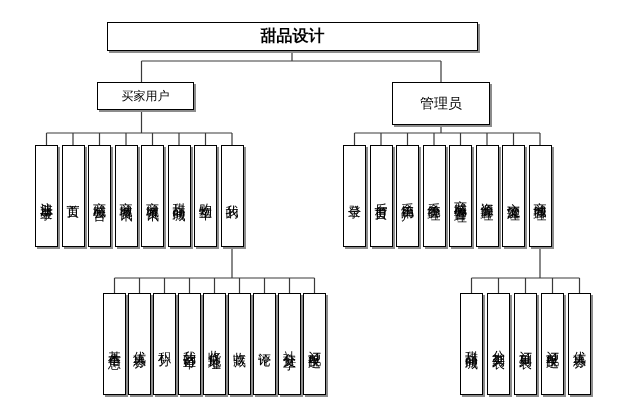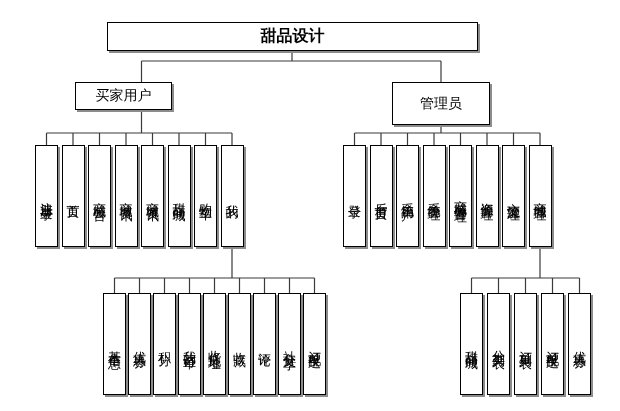--- a/index.html
+++ b/index.html
@@ -7,21 +7,21 @@
     position:relative;width:620px;height:411px;background:#ffffff;overflow:hidden;
     font-family:"Liberation Sans","DejaVu Sans",sans-serif;color:#000;
   }
   .connectors{position:absolute;left:0;top:0;width:620px;height:411px;}
   .node{
     position:absolute;background:#ffffff;border:1px solid #000000;
     box-shadow:2px 2px 0 #8c8c8c;box-sizing:border-box;
     display:flex;align-items:center;justify-content:center;white-space:nowrap;
   }
   .root-box{left:107px;top:22px;width:371px;height:29px;font-weight:bold;font-size:16px;}
-  .branch-left{left:75px;top:82px;width:97px;height:28px;font-size:14px;}
+  .branch-left{left:97px;top:82px;width:97px;height:28px;font-size:12px;}
   .branch-right{left:392px;top:82px;width:98px;height:43px;font-size:14px;}
   .group{position:absolute;display:flex;}
   .g-buyer{left:35px;top:145px;gap:3.5px;}
   .g-admin{left:343px;top:145px;gap:3.5px;}
   .g-buyer-my{left:103px;top:293px;gap:2px;}
   .g-admin-mall{left:460px;top:293px;gap:4px;}
   .vbox{
     width:23px;height:102px;background:#ffffff;border:1px solid #000000;
     box-shadow:2px 2px 0 #8c8c8c;box-sizing:border-box;
     writing-mode:vertical-rl;text-orientation:upright;

